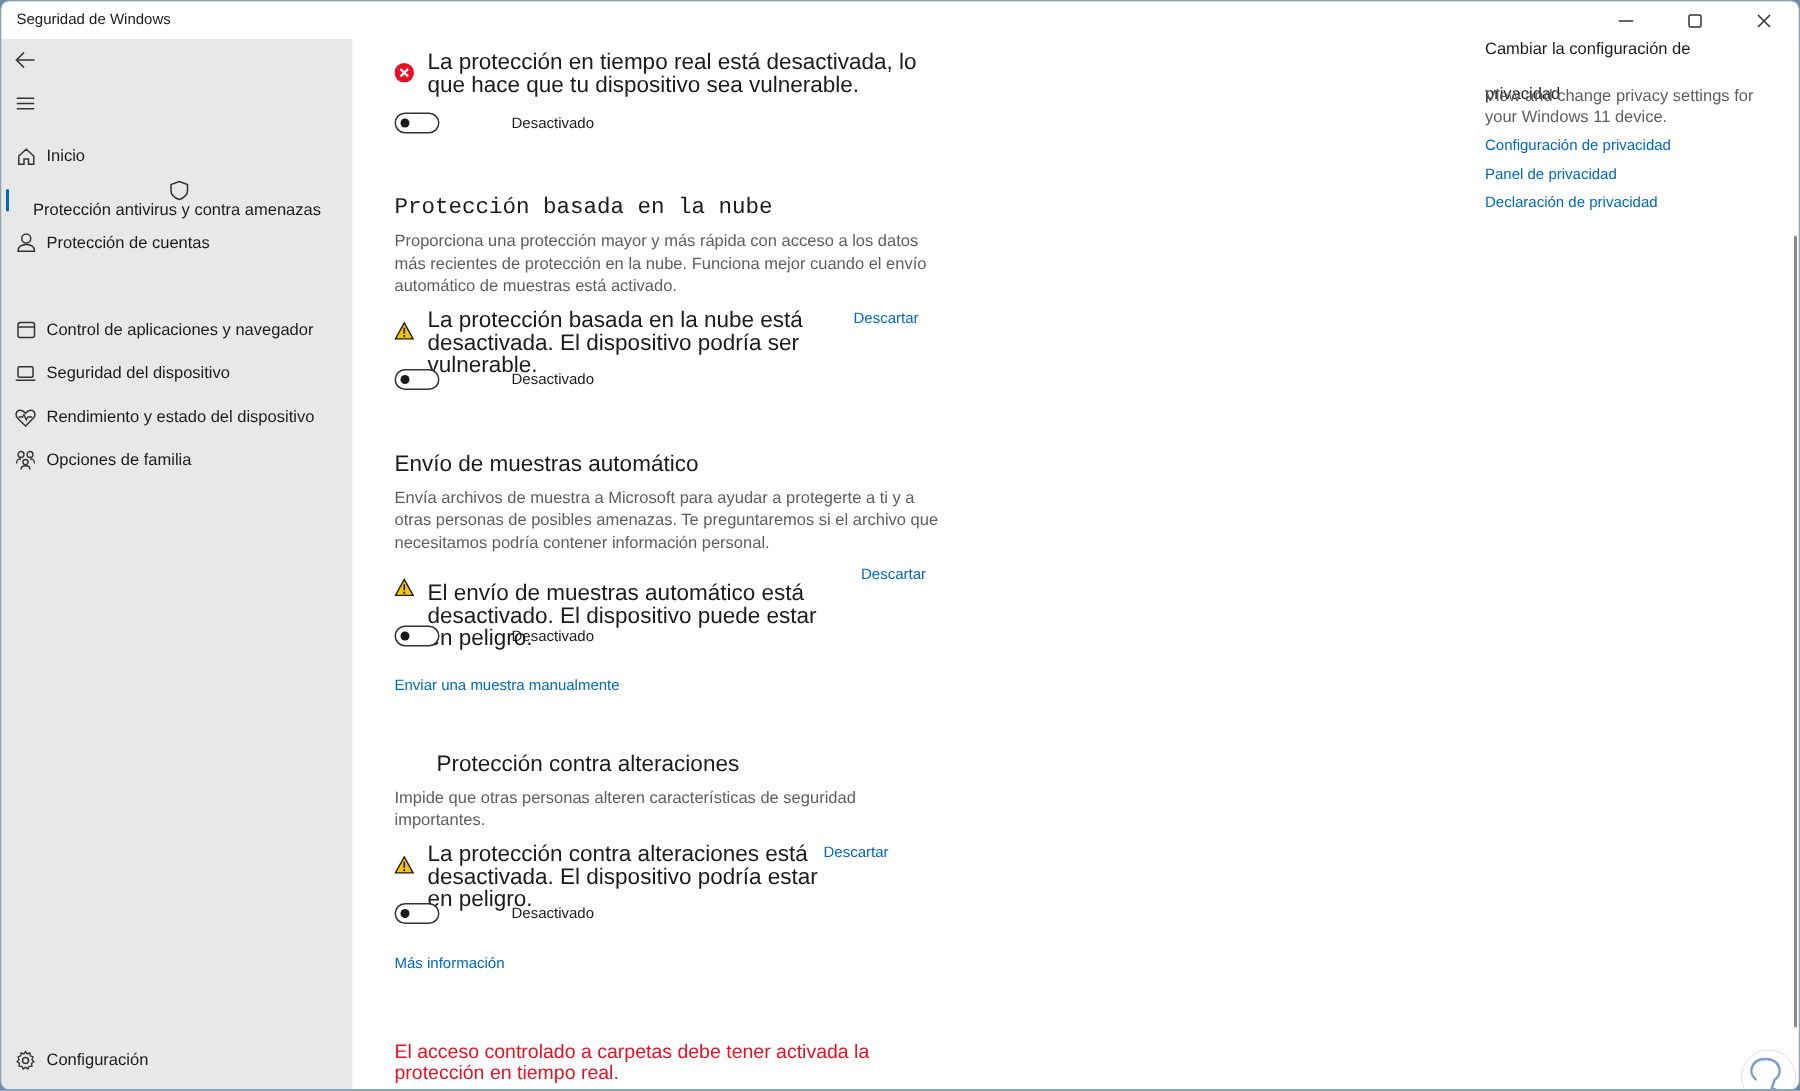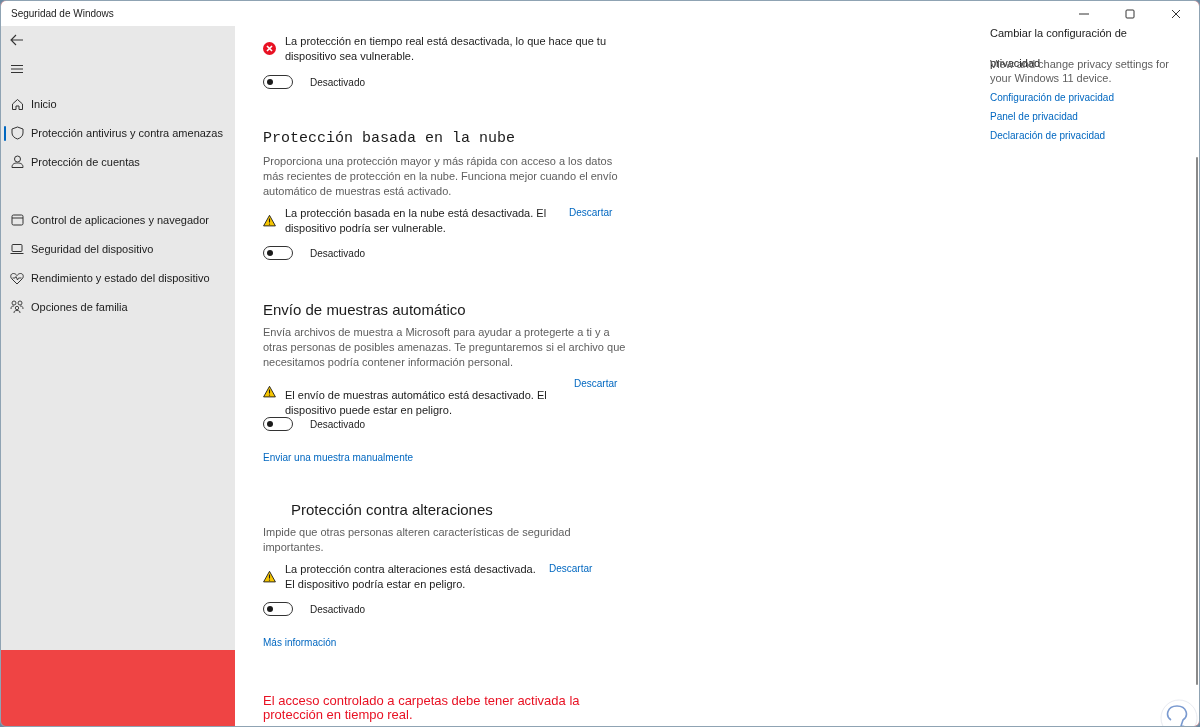--- a/index.html
+++ b/index.html
@@ -1,33 +1,33 @@
 <!DOCTYPE html>
 <html><head>
 <meta charset="utf-8">
 <style>
   * { box-sizing: border-box; margin: 0; padding: 0; }
   html, body { width: 1200px; height: 727px; overflow: hidden; background: #6b8aa3; }
   body { font-family: "Liberation Sans", "DejaVu Sans", sans-serif; color: #1b1b1b; }
   .window {
     position: absolute; left: 0; top: 0; width: 1200px; height: 727px;
-    background: #ef4444; border: 1px solid #8fa3b3; border-radius: 6px; overflow: hidden;
+    background: #ffffff; border: 1px solid #8fa3b3; border-radius: 6px; overflow: hidden;
   }
   .titlebar {
     position: absolute; left: 0; top: 0; width: 100%; height: 25px;
     background: #ffffff; display: flex; align-items: center;
   }
   .titlebar .title { font-size: 10px; color: #1b1b1b; margin-left: 10px; }
   .win-controls { position: absolute; right: 0; top: 0; height: 25px; display: flex; }
   .win-btn {
     width: 46px; height: 25px; display: flex; align-items: center; justify-content: center;
     font-size: 12px; color: #333; cursor: default;
   }
   .sidebar {
-    position: absolute; left: 0; top: 25px; width: 234px; height: 624px;
+    position: absolute; left: 0; top: 25px; width: 234px; height: 702px;
     background: #e8e8e8;
   }
   .sb-icon-btn {
     position: absolute; left: 4px; width: 24px; height: 24px;
     display: flex; align-items: center; justify-content: center;
   }
   .nav-item {
     position: absolute; left: 0; width: 234px; height: 26px;
     display: flex; align-items: center;
   }
@@ -39,32 +39,32 @@
   .nav-item.active::before {
     content: ""; position: absolute; left: 3px; top: 6px; width: 2px; height: 15px;
     background: #0067c0; border-radius: 1px;
   }
   .main {
     position: absolute; left: 234px; top: 25px; width: 966px; height: 702px; background: #ffffff;
   }
   .content { position: absolute; left: 28px; top: 0; width: 360px; }
   .msg-icon { position: absolute; left: 0; top: 4px; width: 13px; height: 13px; }
   .msg-text {
-    position: absolute; left: 22px; font-size: 11px; line-height: 15px; color: #1b1b1b;
+    position: absolute; left: 22px; font-size: 15px; line-height: 15px; color: #1b1b1b;
   }
   .link { color: #0067c0; font-size: 10px; cursor: pointer; }
   .toggle-row { position: absolute; left: 0; display: flex; align-items: center; }
   .toggle {
     width: 30px; height: 14px; border: 1px solid #333; border-radius: 8px; position: relative;
     background: #fff;
   }
   .toggle .knob {
     position: absolute; left: 3px; top: 3px; width: 6px; height: 6px; border-radius: 50%; background: #1b1b1b;
   }
-  .toggle-label { font-size: 10px; margin-left: 17px; color: #1b1b1b; }
+  .toggle-label { font-size: 10px; margin-left: 0; color: #1b1b1b; padding-left: 48px; }
   .section-title { position: absolute; left: 0; font-size: 15px; color: #1b1b1b; white-space: nowrap; }
   .section-desc {
     position: absolute; left: 0; width: 370px; font-size: 11px; line-height: 15px; color: #5e5e5e;
   }
   .error-text { position: absolute; left: 0; width: 370px; font-size: 13px; line-height: 14px; color: #e81123; }
   .right-panel { position: absolute; left: 755px; top: 0; width: 180px; }
   .rp-title { position: absolute; left: 0; top: -8px; font-size: 11px; line-height: 30px; color: #1b1b1b; width: 180px; }
   .rp-desc { position: absolute; left: 0; top: 31px; font-size: 11px; line-height: 14px; color: #5e5e5e; width: 180px; }
   .rp-link { position: absolute; left: 0; font-size: 10px; color: #0067c0; white-space: nowrap; cursor: pointer; }
   .scrollbar-track { position: absolute; right: 2px; top: 0; width: 6px; height: 702px; }
@@ -111,21 +111,21 @@
 
     <div class="nav-item" style="top:65px;">
       <span class="ic">
         <svg width="13" height="13" viewBox="0 0 13 13">
             <path d="M1.5 6 L6.5 1.5 L11.5 6 V11.5 H8 V8 H5 V11.5 H1.5 Z" fill="none" stroke="#333" stroke-width="1"></path>
           </svg>
       </span>
       <span class="lbl">Inicio</span>
     </div>
 
-    <div class="nav-item active" style="top:94px;">
+    <div class="nav-item active" style="top:94px;flex-direction:column;">
       <span class="ic">
         <svg width="13" height="14" viewBox="0 0 13 14">
             <path d="M6.5 1 L12 3 V7 C12 10 9.5 12 6.5 13 C3.5 12 1 10 1 7 V3 Z" fill="none" stroke="#333" stroke-width="1"></path>
           </svg>
       </span>
       <span class="lbl">Protección antivirus y contra amenazas</span>
     </div>
 
     <div class="nav-item" style="top:123px;">
       <span class="ic">
@@ -174,20 +174,29 @@
             <circle cx="4" cy="3" r="2" fill="none" stroke="#333" stroke-width="0.9"></circle>
             <circle cx="10" cy="3" r="2" fill="none" stroke="#333" stroke-width="0.9"></circle>
             <circle cx="7" cy="8" r="1.7" fill="none" stroke="#333" stroke-width="0.9"></circle>
             <path d="M1 9 C1 6.5 2 6 4 6 M13 9 C13 6.5 12 6 10 6 M4 13 C4 11 5 10.5 7 10.5 C9 10.5 10 11 10 13" fill="none" stroke="#333" stroke-width="0.9"></path>
           </svg>
       </span>
       <span class="lbl">Opciones de familia</span>
     </div>
 
 
+    <div class="nav-item" style="top:668px;">
+      <span class="ic">
+        <svg width="14" height="14" viewBox="0 0 14 14">
+            <circle cx="7" cy="7" r="2" fill="none" stroke="#333" stroke-width="1"></circle>
+            <path d="M7 1 L8 2.6 L9.9 2 L10.2 3.9 L12 4.6 L11.3 6.4 L12.6 7.8 L11 8.9 L11.3 10.8 L9.4 10.9 L8.6 12.6 L7 11.6 L5.4 12.6 L4.6 10.9 L2.7 10.8 L3 8.9 L1.4 7.8 L2.7 6.4 L2 4.6 L3.8 3.9 L4.1 2 L6 2.6 Z" fill="none" stroke="#333" stroke-width="0.9"></path>
+          </svg>
+      </span>
+      <span class="lbl">Configuración</span>
+    </div>
   </div>
 
   <div class="main">
     <div class="content">
 
       <div>
         <svg class="msg-icon" style="top:16px;" width="13" height="13" viewBox="0 0 13 13">
             <circle cx="6.5" cy="6.5" r="6.5" fill="#e81123"></circle>
             <path d="M4 4 L9 9 M9 4 L4 9" stroke="#fff" stroke-width="1.6"></path>
           </svg>

